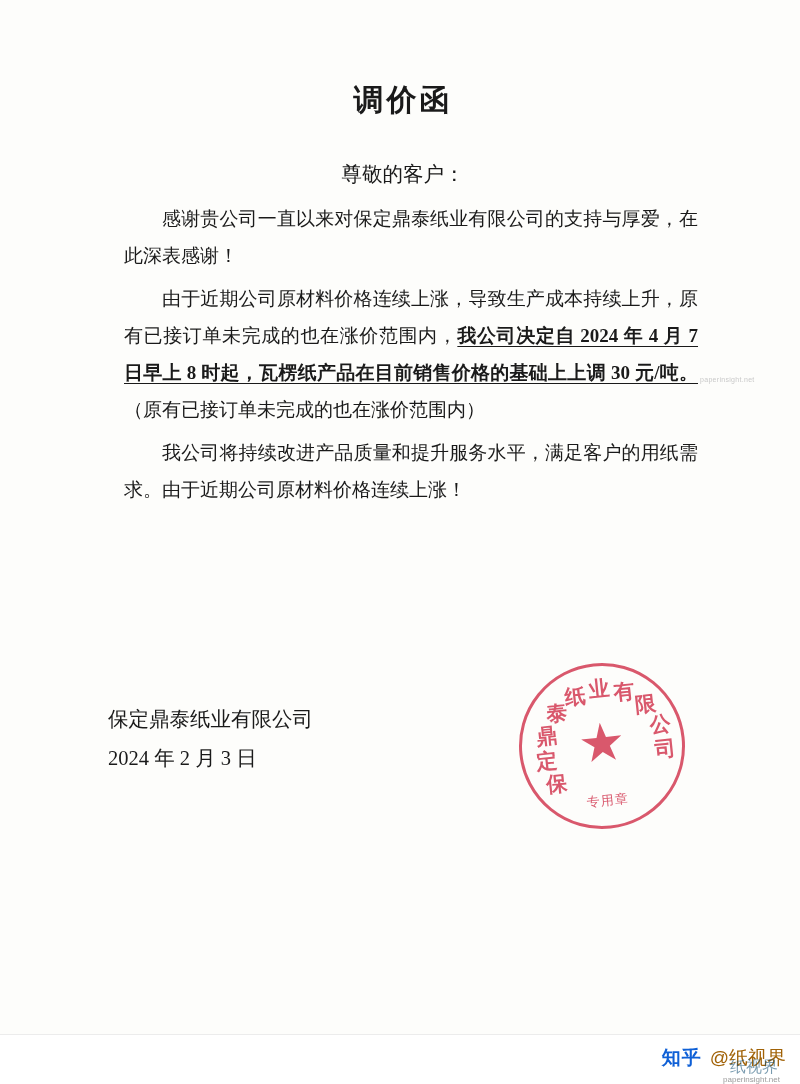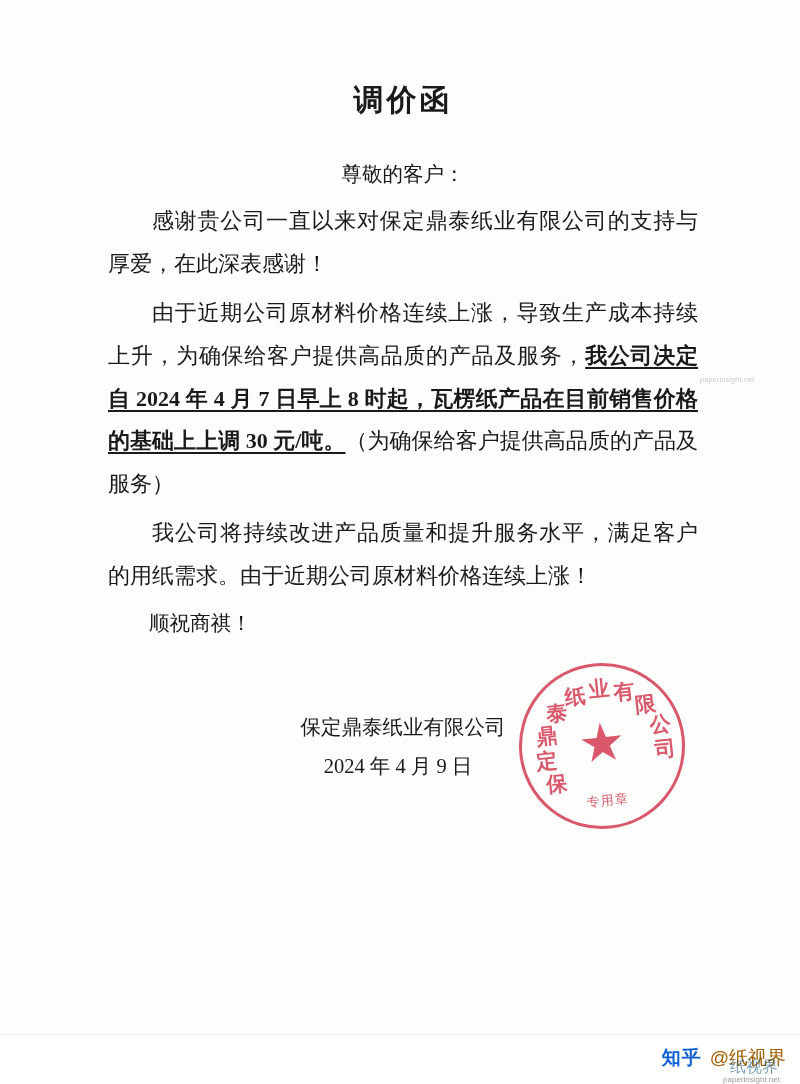--- a/index.html
+++ b/index.html
@@ -43,23 +43,23 @@
   }
 
   .salutation {
     font-size: 20.5px;
     line-height: 1.9;
     margin: 0 0 6px 0;
     text-align: center;
   }
 
   .para {
-    font-size: 22px;
+    font-size: 19px;
     line-height: 1.95;
-    margin: 0 0 6px 0;
+    margin: 0 0 6px 16px;
     text-indent: 2em;
     text-align: justify;
   }
 
   .para .emph {
     font-weight: bold;
     text-decoration: underline;
     text-underline-offset: 4px;
   }
 
@@ -69,23 +69,22 @@
     margin: 4px 0 0 0;
     text-indent: 2em;
   }
 
   
   .signature {
     position: absolute;
     left: 108px;
     top: 700px;
     width: 590px;
-    text-align: center;
+    text-align: left;
     padding-right: 18px;
-    margin-top: 8px;
   }
   .sig-company {
     font-size: 20.5px;
     line-height: 1.9;
     margin: 0;
   }
   .sig-date {
     font-size: 20.5px;
     line-height: 1.9;
     margin: 0;
@@ -222,35 +221,34 @@
   <div class="doc">
     <h1 class="doc-title">调价函</h1>
 
     <p class="salutation">尊敬的客户：</p>
 
     <p class="para">
       <span>感谢贵公司一直以来对保定鼎泰纸业有限公司的支持与厚爱，在此深表感谢！</span>
     </p>
 
     <p class="para">
-      <span>由于近期公司原材料价格连续上涨，导致生产成本持续上升，为确保给客户提供高品质的产品及服务，</span><span class="emph">我公司决定自 2024 年 4 月 7 日早上 8 时起，瓦楞纸产品在目前销售价格的基础上上调 30 元/吨。</span><span>（为确保给客户提供高品质的产品及服务）</span>
+      <span>由于近期公司原材料价格连续上涨，导致生产成本持续上升，原有已接订单未完成的也在涨价范围内，</span><span class="emph">我公司决定自 2024 年 4 月 7 日早上 8 时起，瓦楞纸产品在目前销售价格的基础上上调 30 元/吨。</span><span>（原有已接订单未完成的也在涨价范围内）</span>
     </p>
 
     <p class="para">
       <span>我公司将持续改进产品质量和提升服务水平，满足客户的用纸需求。由于近期公司原材料价格连续上涨！</span>
     </p>
 
-    <p class="closing">顺祝商祺！</p>
   </div>
 
   <div class="watermark">paperinsight.net</div>
 
   <div class="signature">
     <p class="sig-company">保定鼎泰纸业有限公司</p>
-    <p class="sig-date">2024 年 4 月 9 日</p>
+    <p class="sig-date">2024 年 2 月 3 日</p>
   </div>
 
   <div class="seal">
     <div class="seal-inner"></div>
     <div class="seal-text">
       <span class="seal-char" style="transform: rotate(-120deg) translateY(-60px) rotate(120deg);">保</span>
       <span class="seal-char" style="transform: rotate(-96deg) translateY(-60px) rotate(96deg);">定</span>
       <span class="seal-char" style="transform: rotate(-72deg) translateY(-60px) rotate(72deg);">鼎</span>
       <span class="seal-char" style="transform: rotate(-48deg) translateY(-60px) rotate(48deg);">泰</span>
       <span class="seal-char" style="transform: rotate(-24deg) translateY(-60px) rotate(24deg);">纸</span>

